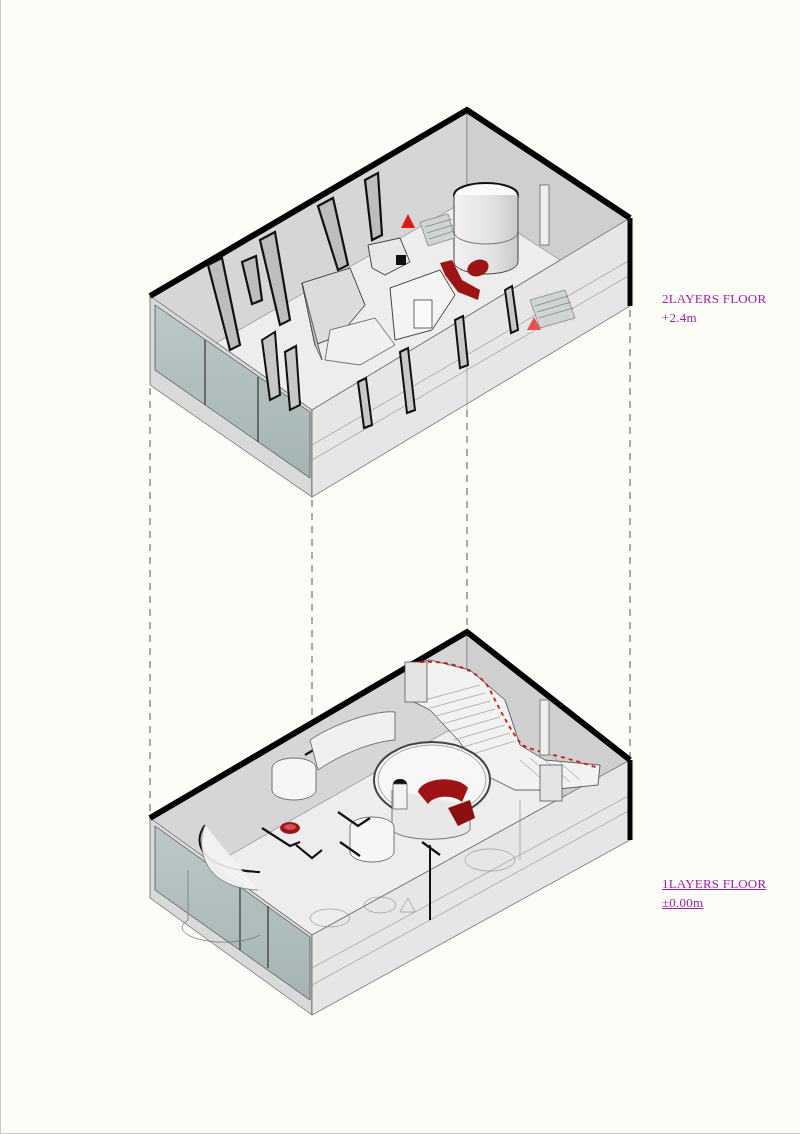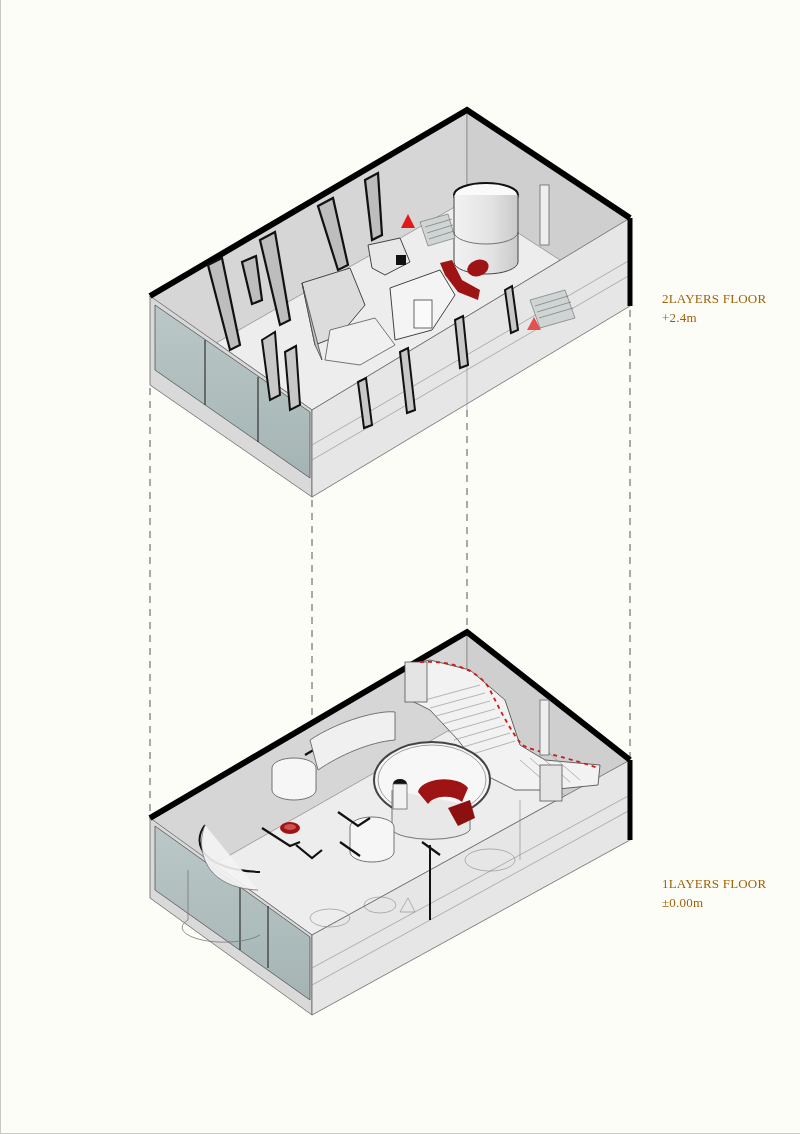--- a/index.html
+++ b/index.html
@@ -10,21 +10,21 @@
     font-family: "Liberation Serif", "DejaVu Serif", serif;
   }
   .page-frame {
     position: absolute; left: 0; top: 0; width: 799px; height: 1133px;
     border-left: 1px solid #c8c8c4; border-bottom: 1px solid #c8c8c4;
     pointer-events: none;
   }
   svg.drawing { position: absolute; left: 0; top: 0; }
   .label {
     position: absolute; left: 662px;
-    font-size: 13px; line-height: 19px; color: #a16207;
+    font-size: 13px; line-height: 19px; color: #a21caf;
     letter-spacing: 0.2px;
   }
   .label .title, .label .elev { display: block; white-space: nowrap; }
 </style>
 </head>
 <body>
 
 <div class="page-frame"></div>
 
 <svg class="drawing" width="800" height="1134" viewBox="0 0 800 1134" xmlns="http://www.w3.org/2000/svg">
@@ -200,16 +200,16 @@
       <ellipse cx="490" cy="860" rx="25" ry="11"></ellipse>
       <polygon points="400,912 408,898 415,912"></polygon>
     </g>
   </g>
 </svg>
 
 <div class="label" style="top:289px;">
   <span class="title">2LAYERS FLOOR</span>
   <span class="elev">+2.4m</span>
 </div>
-<div class="label" style="top:874px;">
+<div class="label" style="top:874px;text-decoration:underline;">
   <span class="title">1LAYERS FLOOR</span>
   <span class="elev">±0.00m</span>
 </div>
 
 </body></html>

